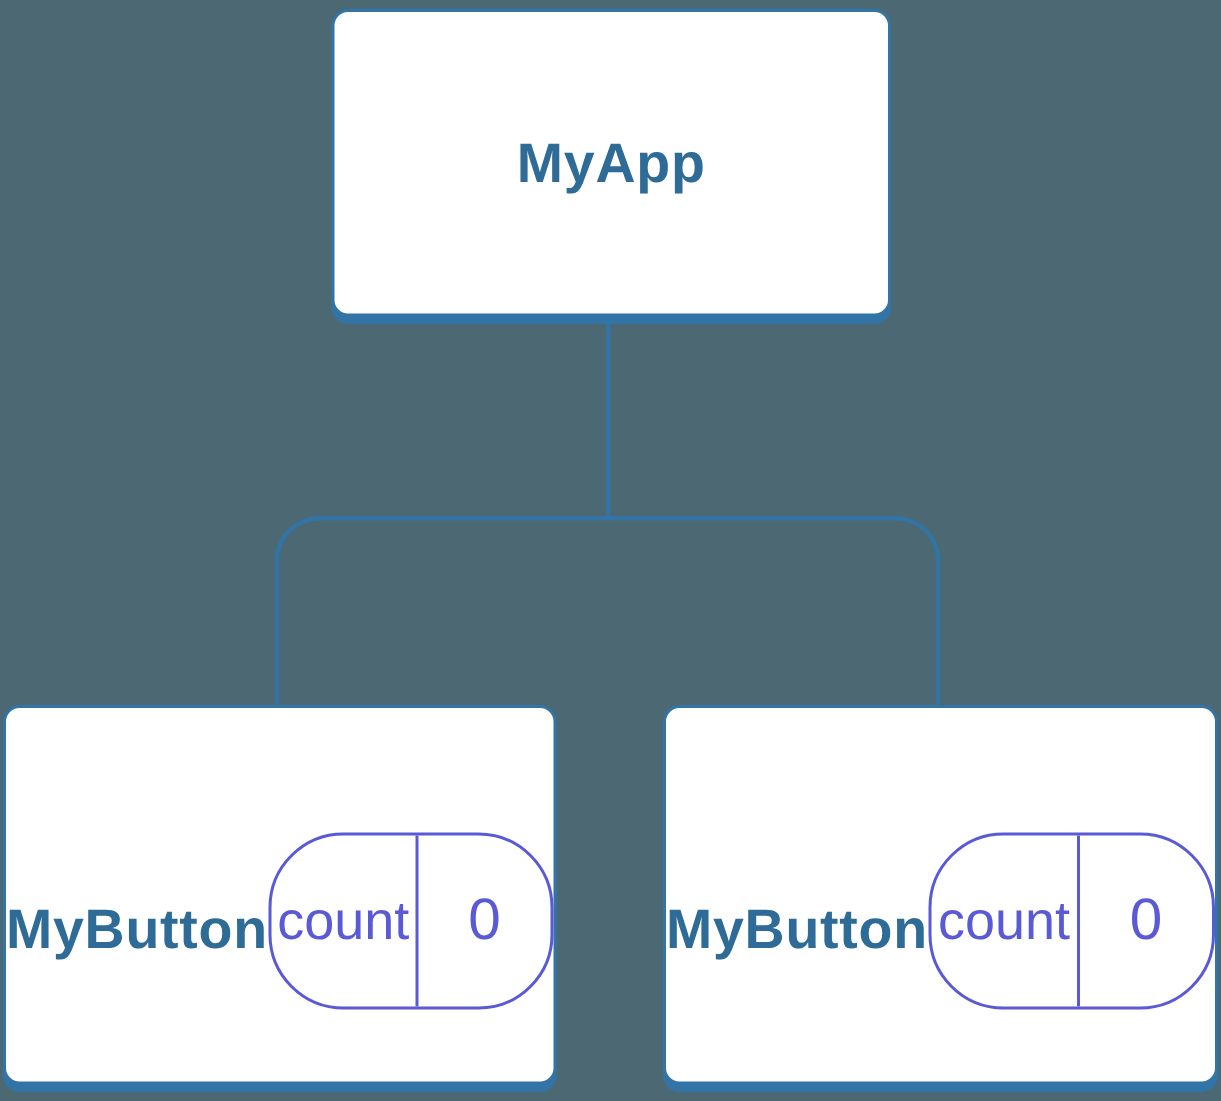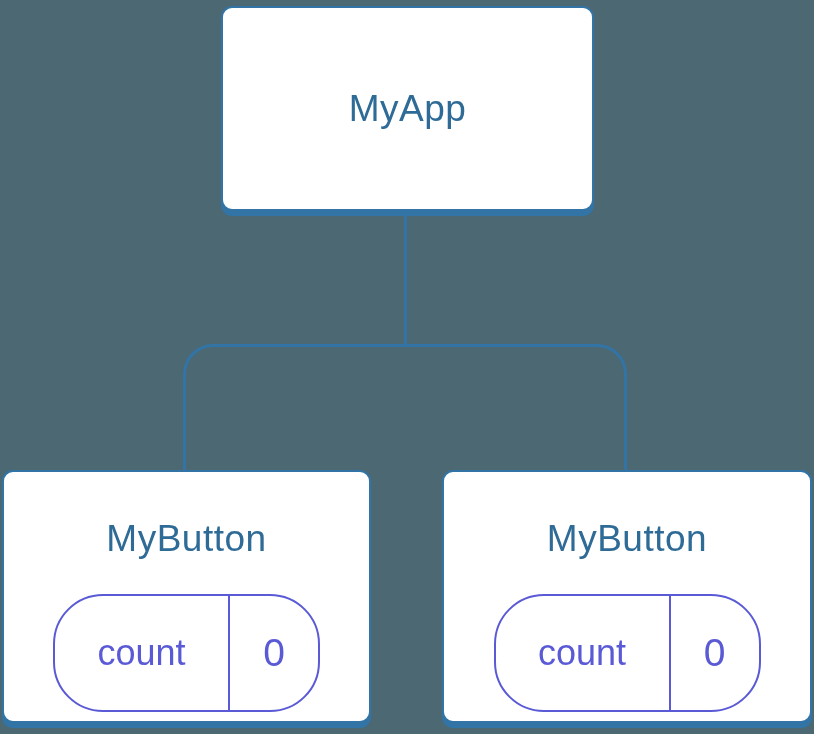--- a/index.html
+++ b/index.html
@@ -31,27 +31,27 @@
     box-shadow: 0 5px 0 0 var(--line);
   }
   .node-root {
     left: 221px; top: 6px;
     width: 373px; height: 205px;
     display: flex; align-items: center; justify-content: center;
   }
   .node-child {
     left: 2px; top: 470px;
     width: 369px; height: 253px;
-    display: flex; flex-direction: column; align-items: center;
+    display: flex; flex-direction: row; align-items: center;
   }
   .node-child.right { left: 442px; width: 370px; }
   .node-title {
     color: var(--title);
     font-size: 37px;
-    font-weight: 400;
+    font-weight: 700;
     letter-spacing: 0.5px;
   }
   .node-child .node-title { margin-top: 46px; }
   
   .stem {
     position: absolute;
     left: 404px; top: 210px;
     width: 3px; height: 136px;
     background: var(--line);
   }

